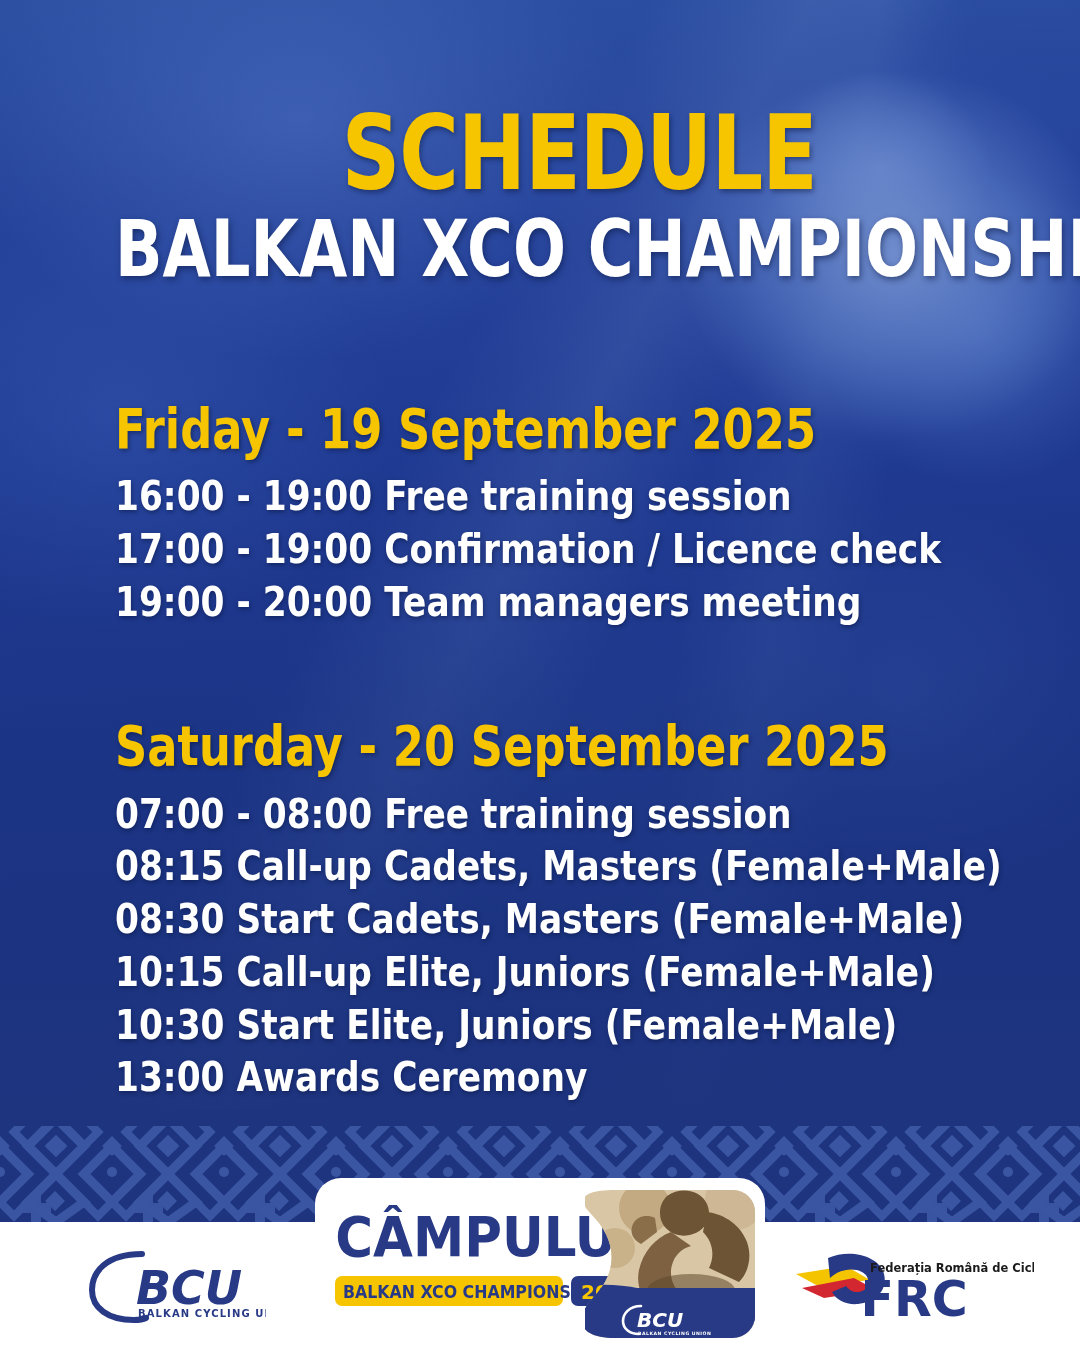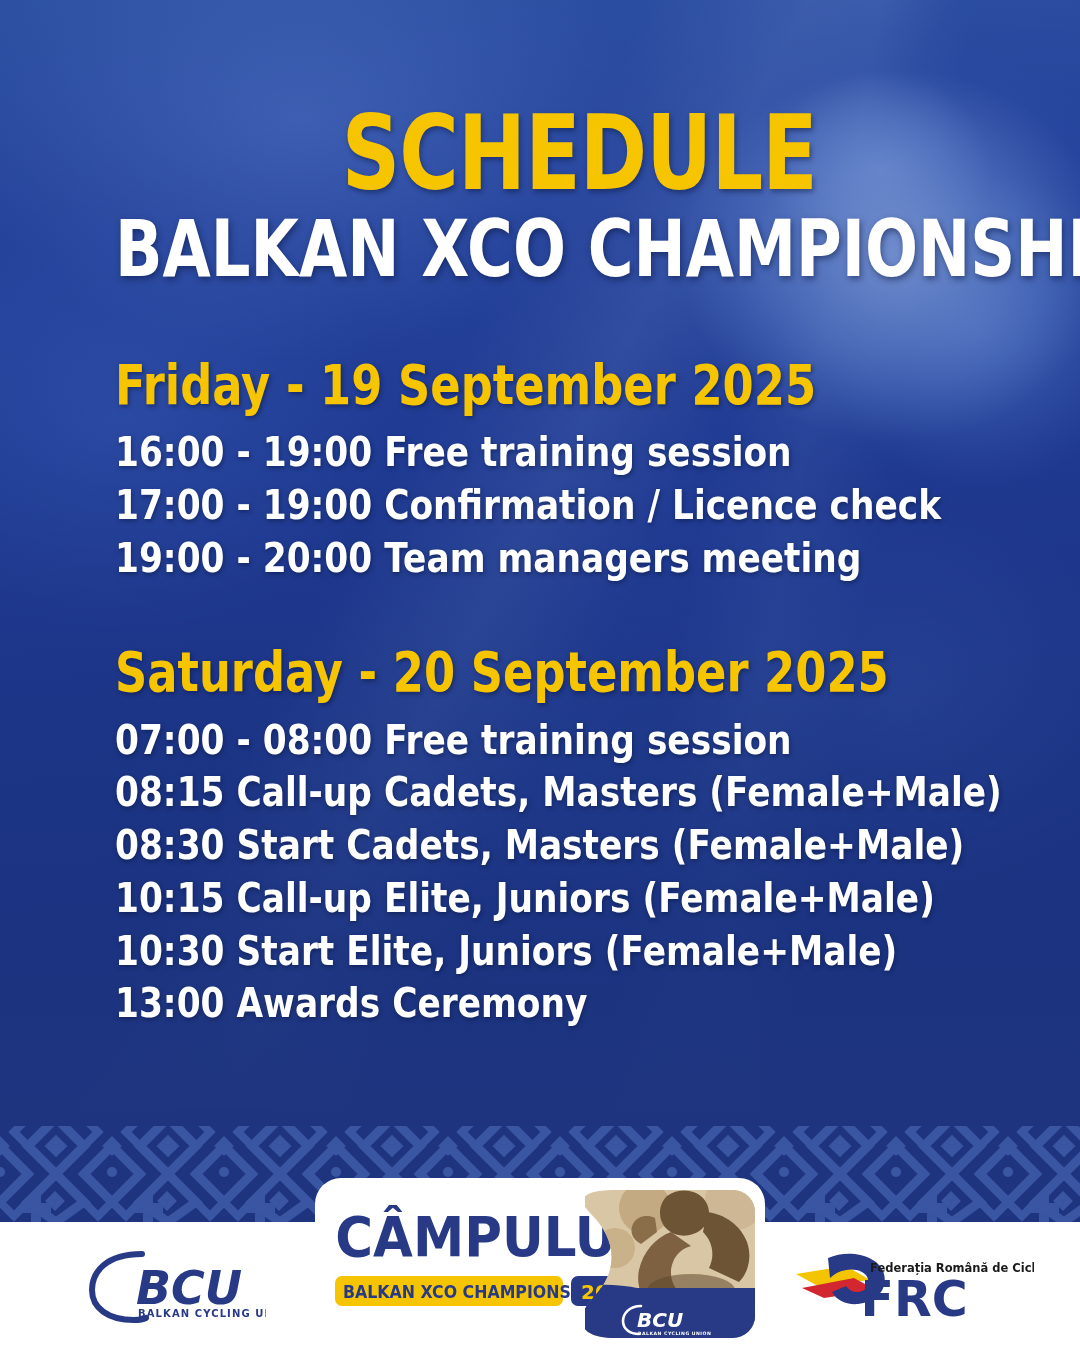--- a/index.html
+++ b/index.html
@@ -80,22 +80,22 @@
     font-size: 78px;
     line-height: 1.0;
     color: #ffffff;
     transform: scaleX(0.80);
     transform-origin: left center;
     margin-top: 10px;
     text-shadow: 2px 3px 7px rgba(8,20,60,0.5);
     white-space: nowrap;
   }
 
-  .day-group { margin-top: 58px; }
-  .day-group.first { margin-top: 68px; }
+  .day-group { margin-top: 88px; }
+  .day-group.first { margin-top: 112px; }
 
   .day-heading {
     font-family: "DejaVu Sans", sans-serif;
     font-weight: bold;
     font-size: 56px;
     line-height: 1.05;
     color: #f6c500;
     transform: scaleX(0.80);
     transform-origin: left center;
     text-shadow: 2px 2px 5px rgba(8,20,60,0.5);

